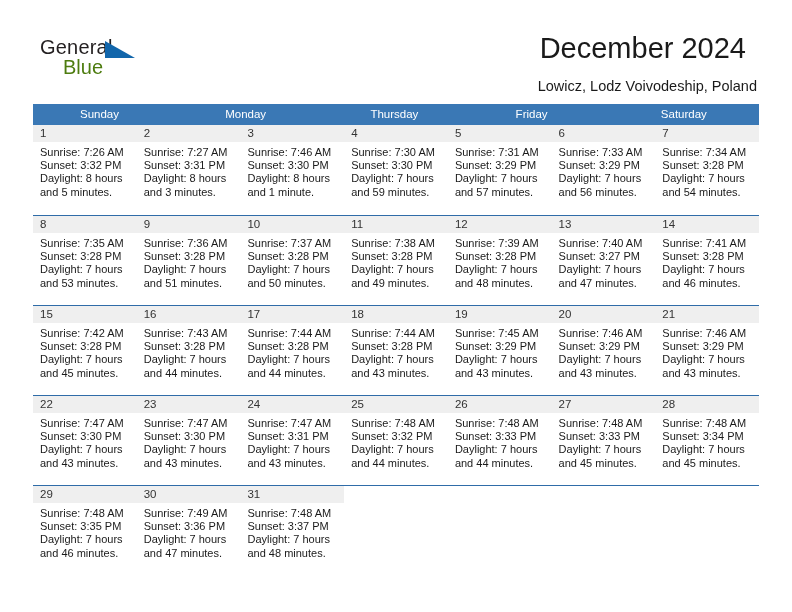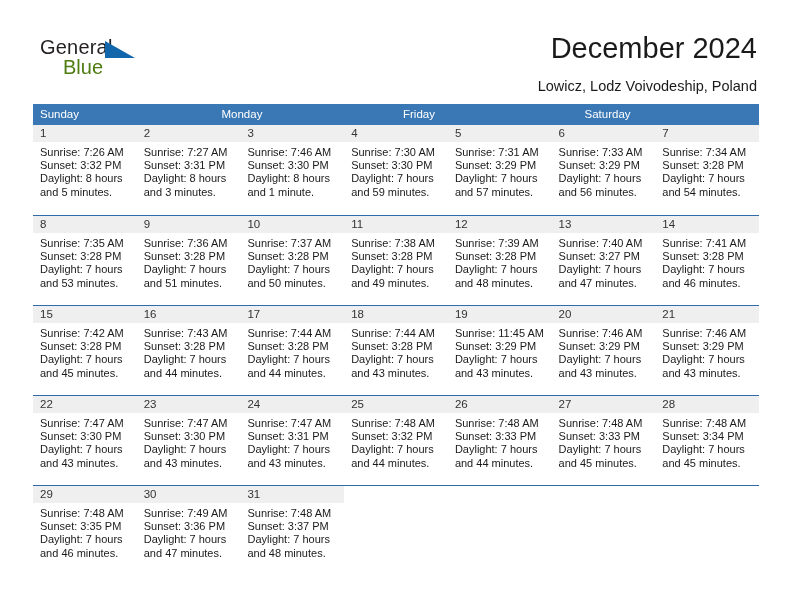--- a/index.html
+++ b/index.html
@@ -59,21 +59,21 @@
     position: absolute;
     left: 72px;
     top: 5px;
     width: 0;
     height: 0;
     border-left: 30px solid #1266ab;
     border-top: 17px solid transparent;
   }
   .title {
     position: absolute;
-    right: 35px;
+    right: 46px;
     top: 32px;
     font-size: 29px;
     color: #1a1a1a;
     text-align: right;
     white-space: nowrap;
   }
   .subtitle {
     position: absolute;
     right: 35px;
     top: 78px;
@@ -99,20 +99,21 @@
   .weekday {
     flex: 1 1 0;
     height: 21px;
     line-height: 21px;
     padding-left: 7px;
     box-sizing: border-box;
     font-size: 11.5px;
     color: #ffffff;
     white-space: nowrap;
     overflow: hidden;
+    margin-left: 40px;
   }
   .week-row {
     display: flex;
     width: 726px;
     height: 90px;
     border-top: 1.5px solid #2f6ca8;
     box-sizing: border-box;
     background: #ffffff;
   }
   .week-row.first {
@@ -163,20 +164,21 @@
     <div class="title">December 2024</div>
     <div class="subtitle">Lowicz, Lodz Voivodeship, Poland</div>
 
   </div>
 
   <div class="calendar">
 
     <div class="weekday-row">
       <div class="weekday">Sunday</div>
       <div class="weekday">Monday</div>
+      <div class="weekday">Thursday</div>
       <div class="weekday">Friday</div>
       <div class="weekday">Saturday</div>
     </div>
 
     <div class="week-row first">
       <div class="day-cell">
         <div class="day-number">1</div>
         <div class="day-body">
           <div>Sunrise: 7:26 AM</div>
           <div>Sunset: 3:32 PM</div>
@@ -339,21 +341,21 @@
         <div class="day-body">
           <div>Sunrise: 7:44 AM</div>
           <div>Sunset: 3:28 PM</div>
           <div>Daylight: 7 hours</div>
           <div>and 43 minutes.</div>
         </div>
       </div>
       <div class="day-cell">
         <div class="day-number">19</div>
         <div class="day-body">
-          <div>Sunrise: 11:45 AM</div>
+          <div>Sunrise: 7:45 AM</div>
           <div>Sunset: 3:29 PM</div>
           <div>Daylight: 7 hours</div>
           <div>and 43 minutes.</div>
         </div>
       </div>
       <div class="day-cell">
         <div class="day-number">20</div>
         <div class="day-body">
           <div>Sunrise: 7:46 AM</div>
           <div>Sunset: 3:29 PM</div>

